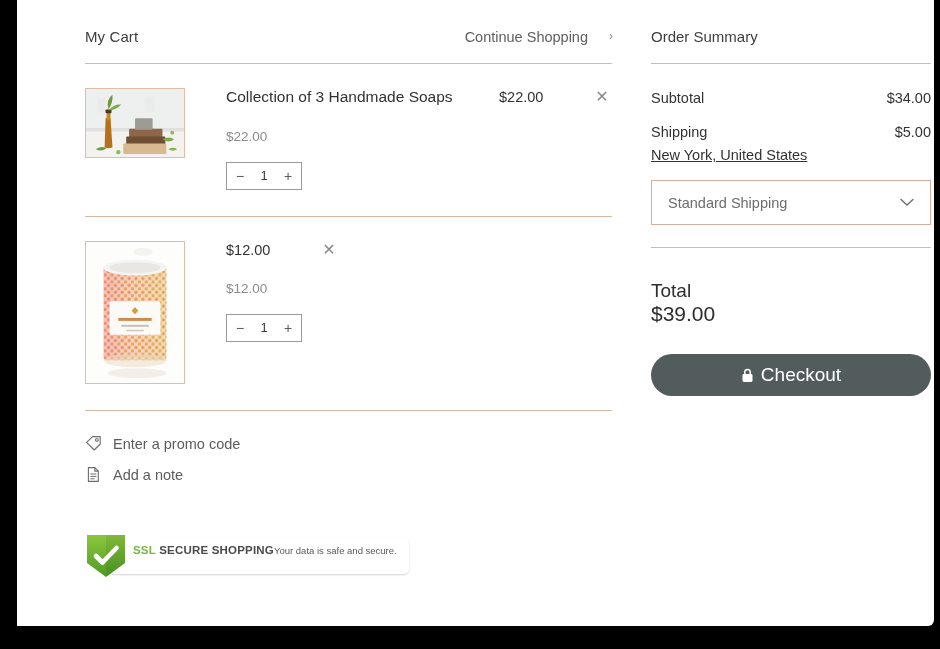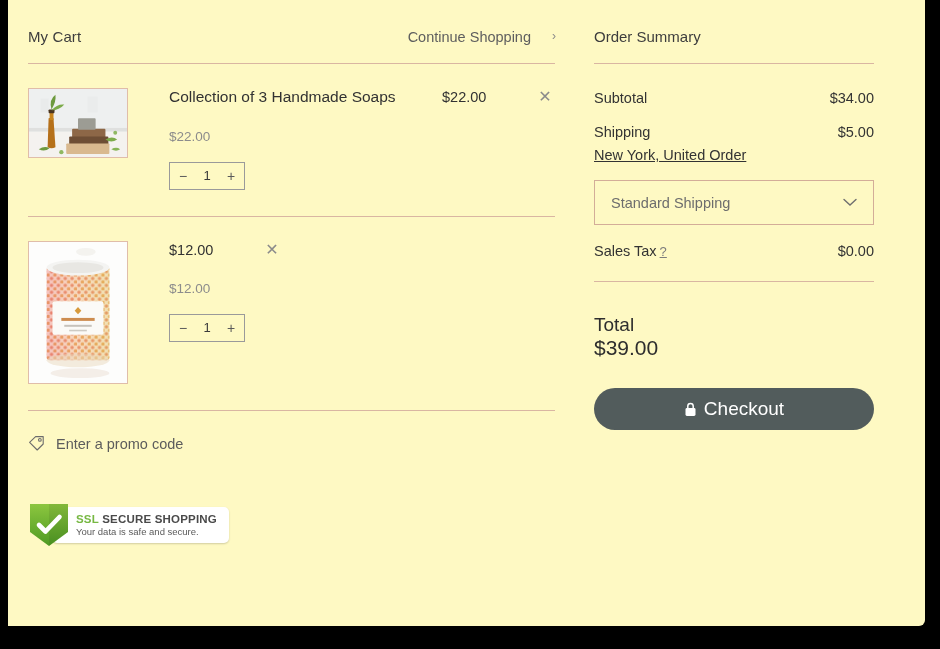--- a/index.html
+++ b/index.html
@@ -7,27 +7,28 @@
   html, body {
     width: 940px;
     height: 649px;
     background: #000000;
     font-family: "Liberation Sans", sans-serif;
     overflow: hidden;
   }
 
   #cart-window {
     position: absolute;
-    left: 8px;
+    left: 17px;
     top: 0;
     width: 917px;
     height: 626px;
-    background: #fef9c3;
+    background: #ffffff;
     border-bottom-right-radius: 6px;
     overflow: hidden;
+    padding-left: 48px;
   }
 
   #cart-layout {
     display: flex;
     width: 100%;
     height: 100%;
   }
 
   
   #cart-column {
@@ -179,21 +180,21 @@
   }
   .ssl-shield { width: 42px; height: 46px; flex: 0 0 42px; z-index: 2; }
   .ssl-plate {
     background: #ffffff;
     border-radius: 5px;
     padding: 6px 12px 6px 24px;
     margin-left: -18px;
     box-shadow: 0 1px 2px rgba(0,0,0,.18);
     height: 36px;
     display: flex;
-    flex-direction: column;
+    flex-direction: row;
     justify-content: center;
   }
   .ssl-line1 { font-size: 11.5px; font-weight: bold; color: #4a4a4a; letter-spacing: .2px; white-space: nowrap; }
   .ssl-line1 .ssl-word { color: #77b843; }
   .ssl-line2 { font-size: 9.5px; color: #5a5a5a; white-space: nowrap; margin-top: 1px; }
 
   
   #summary-column {
     flex: 1;
     padding: 28px 38px 0 18px;
@@ -393,20 +394,28 @@
       <div class="divider"></div>
 
       <div class="cart-actions">
         <div class="action-row">
           <svg width="17" height="17" viewBox="0 0 17 17">
             <path d="M1.6 7.4 L7.6 1.6 L15.2 1.6 L15.2 9 L9.2 15 Z" fill="none" stroke="#6c6c6c" stroke-width="1.1" stroke-linejoin="round"></path>
             <circle cx="11.9" cy="4.9" r="1.35" fill="none" stroke="#6c6c6c" stroke-width="1.1"></circle>
           </svg>
           <span>Enter a promo code</span>
         </div>
+        <div class="action-row">
+          <svg width="17" height="17" viewBox="0 0 17 17">
+            <path d="M3.4 1.6 h6.4 l3.5 3.5 v10.3 h-9.9 z" fill="none" stroke="#6c6c6c" stroke-width="1.1" stroke-linejoin="round"></path>
+            <path d="M9.8 1.6 v3.5 h3.5" fill="none" stroke="#6c6c6c" stroke-width="1.1"></path>
+            <path d="M5.8 8 h5.2 M5.8 10.4 h5.2 M5.8 12.8 h3.4" stroke="#6c6c6c" stroke-width="1" stroke-linecap="round"></path>
+          </svg>
+          <span>Add a note</span>
+        </div>
       </div>
 
       <div class="ssl-badge">
         <svg class="ssl-shield" viewBox="0 0 42 46">
           <defs>
             <linearGradient id="shieldg" x1="0" y1="0" x2="0" y2="1">
               <stop offset="0%" stop-color="#8cc63f"></stop>
               <stop offset="100%" stop-color="#4e9a23"></stop>
             </linearGradient>
           </defs>
@@ -433,35 +442,29 @@
       <div class="sum-row subtotal">
         <span>Subtotal</span>
         <span>$34.00</span>
       </div>
 
       <div class="sum-row shipping">
         <span>Shipping</span>
         <span>$5.00</span>
       </div>
 
-      <div class="ship-address">New York, United Order</div>
+      <div class="ship-address">New York, United States</div>
 
       <div class="ship-select">
         <span>Standard Shipping</span>
         <svg width="14" height="9" viewBox="0 0 14 9">
           <path d="M1 1.5 L7 7 L13 1.5" fill="none" stroke="#6f6f6f" stroke-width="1.4" stroke-linecap="round"></path>
         </svg>
       </div>
 
-      <div class="sum-row tax">
-        <span>
-          <span>Sales Tax</span><span class="tax-q">?</span>
-        </span>
-        <span>$0.00</span>
-      </div>
 
       <div class="total-divider"></div>
 
       <div class="total-row">
         <span class="total-label">Total</span>
         <span class="total-value">$39.00</span>
       </div>
 
       <button class="checkout-btn">
         <svg width="13" height="15" viewBox="0 0 13 15">

